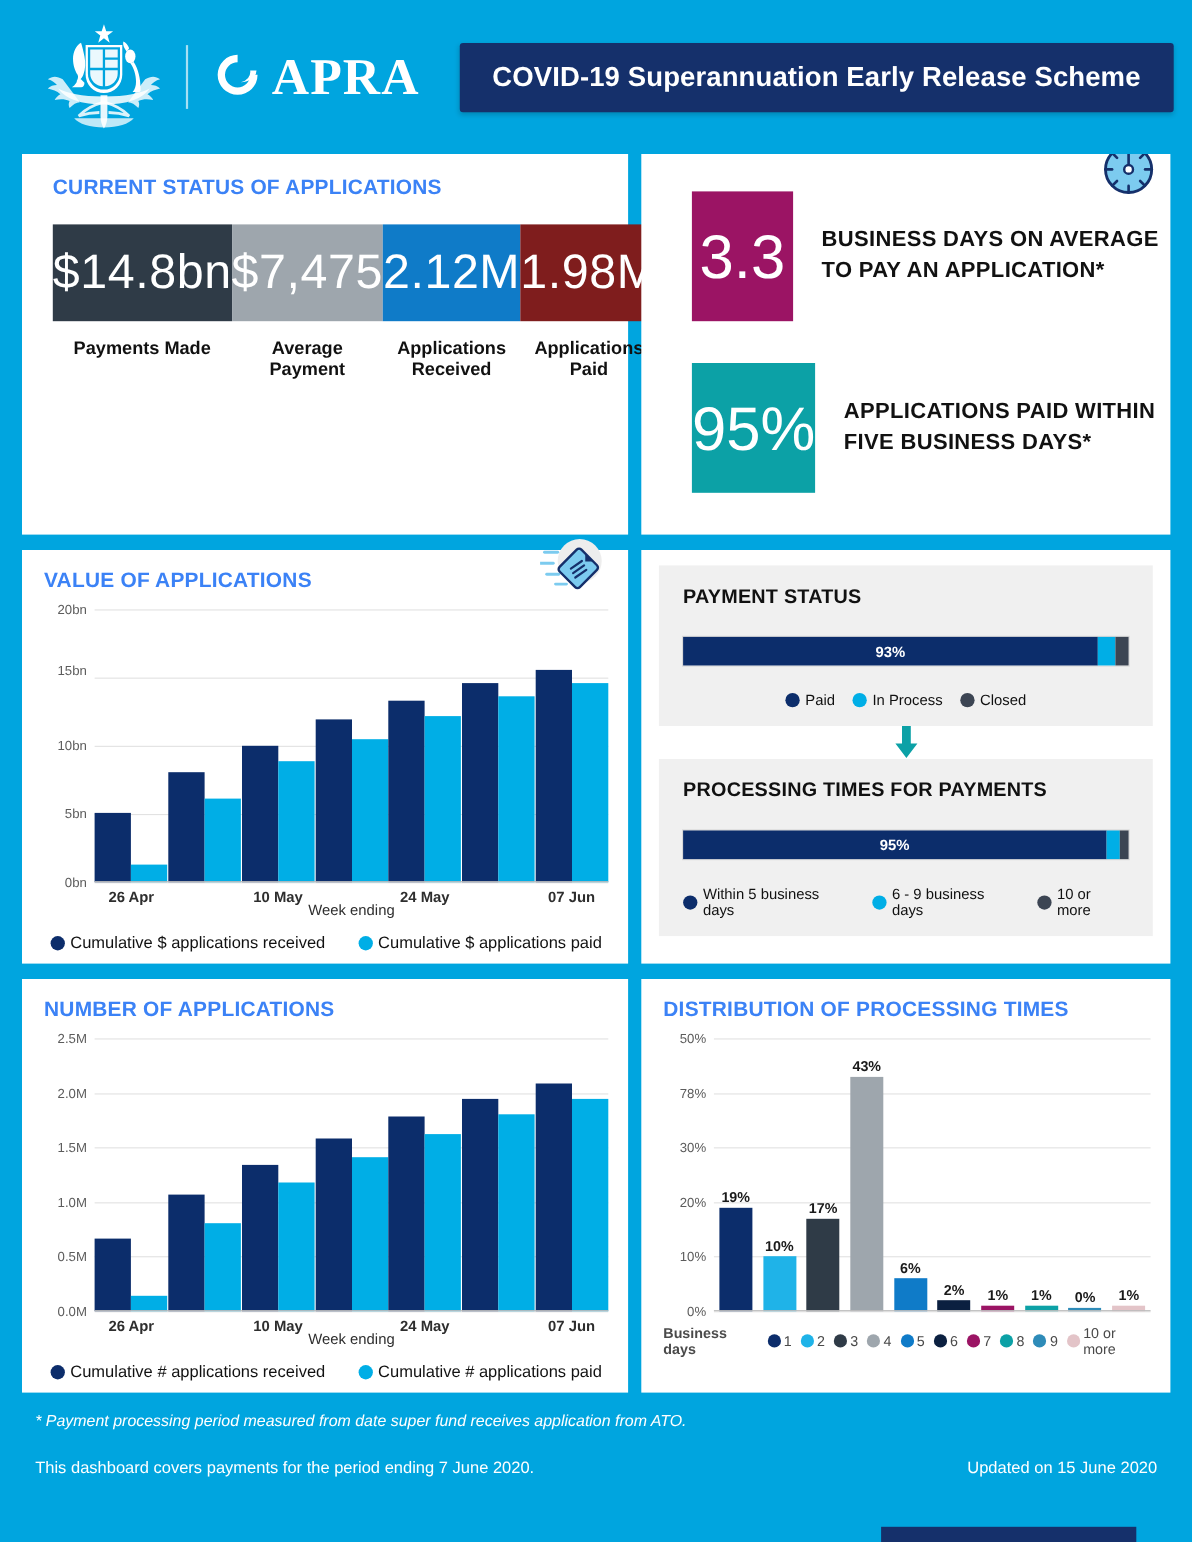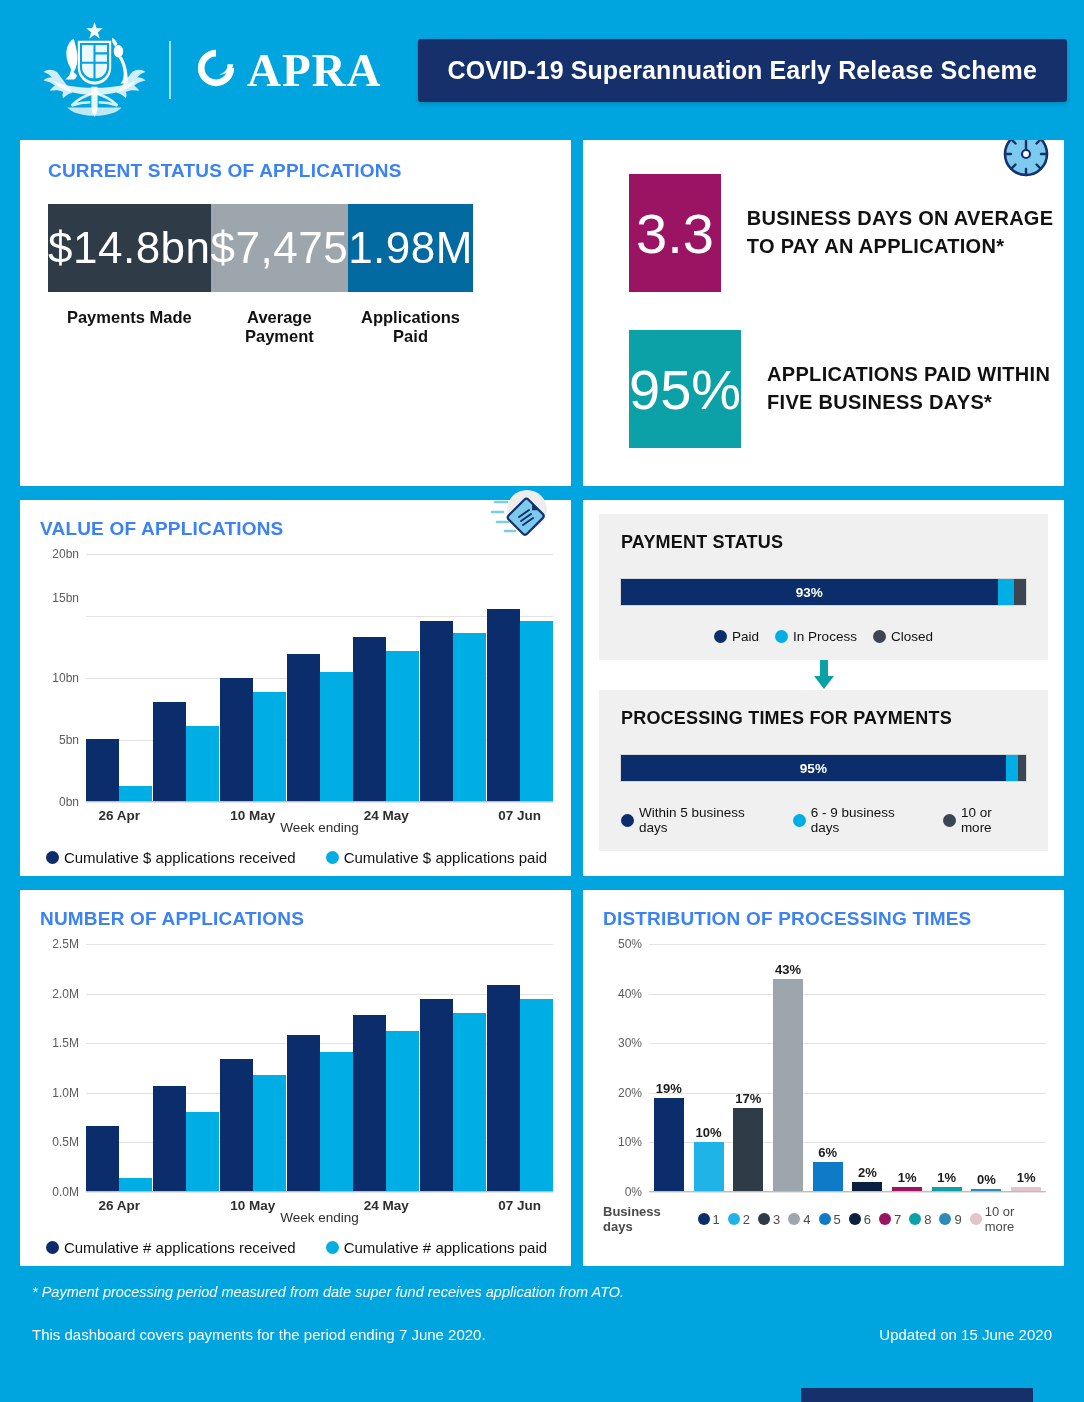--- a/index.html
+++ b/index.html
@@ -152,23 +152,27 @@
       <div class="kpi-cell">
         <div class="kpi-tile" id="t0" style="background: rgb(47, 59, 71);">$14.8bn</div>
         <div class="kpi-label">Payments Made</div>
       </div>
 
       <div class="kpi-cell">
         <div class="kpi-tile" id="t1" style="background: rgb(158, 166, 173);">$7,475</div>
         <div class="kpi-label">Average Payment</div>
       </div>
 
-
       <div class="kpi-cell">
-        <div class="kpi-tile" id="t3" style="background: #0369a1;">1.98M</div>
+        <div class="kpi-tile" id="t2" style="background: rgb(15, 123, 200);">2.12M</div>
+        <div class="kpi-label">Applications Received</div>
+      </div>
+
+      <div class="kpi-cell">
+        <div class="kpi-tile" id="t3" style="background: #7f1d1d;">1.98M</div>
         <div class="kpi-label">Applications Paid</div>
       </div>
 
     </div>
   </div>
 
   <div class="card speed-card">
     <svg class="gauge-icon" viewBox="0 0 56 56">
       <circle cx="28" cy="28" r="21" fill="#7CCBEF" stroke="#15306B" stroke-width="2.6"></circle>
       <g stroke="#15306B" stroke-width="2.4" stroke-linecap="round">
@@ -218,21 +222,21 @@
     <div class="card-title">VALUE OF APPLICATIONS</div>
     <div id="chart-value">
         <div class="plot" style="height:248px;margin-left:46px;">
           <div class="gridline" style="top:248px"></div>
           <div class="ylab" style="top:248px">0bn</div>
           <div class="gridline" style="top:186px"></div>
           <div class="ylab" style="top:186px">5bn</div>
           <div class="gridline" style="top:124px"></div>
           <div class="ylab" style="top:124px">10bn</div>
           <div class="gridline" style="top:62px"></div>
-          <div class="ylab" style="top:44px">15bn</div>
+          <div class="ylab" style="top:56px">15bn</div>
           <div class="gridline" style="top:0px"></div>
           <div class="ylab" style="top:0px">20bn</div>
           <div class="bars">
             <div class="bargroup">
               <div class="bar" style="height:63.24px;background:#0C2D6B"></div>
               <div class="bar" style="height:16.12px;background:#00AEE6"></div>
             </div>
             <div class="bargroup">
               <div class="bar" style="height:100.44px;background:#0C2D6B"></div>
               <div class="bar" style="height:75.64px;background:#00AEE6"></div>
@@ -420,21 +424,21 @@
         <div class="plot" style="height:248px;margin-left:46px;">
           <div class="gridline" style="top:248px"></div>
           <div class="ylab" style="top:248px">0%</div>
           <div class="gridline" style="top:198.4px"></div>
           <div class="ylab" style="top:198.4px">10%</div>
           <div class="gridline" style="top:148.8px"></div>
           <div class="ylab" style="top:148.8px">20%</div>
           <div class="gridline" style="top:99.20000000000002px"></div>
           <div class="ylab" style="top:99.20000000000002px">30%</div>
           <div class="gridline" style="top:49.599999999999994px"></div>
-          <div class="ylab" style="top:49.599999999999994px">40%</div>
+          <div class="ylab" style="top:49.599999999999994px">78%</div>
           <div class="gridline" style="top:0px"></div>
           <div class="ylab" style="top:0px">50%</div>
           <div class="dist-bars">
             <div class="dist-slot">
               <div class="dist-bar" style="height:94.24px;background:#0C2D6B">
                 <span class="dist-val">19%</span>
               </div>
             </div>
             <div class="dist-slot">
               <div class="dist-bar" style="height:49.6px;background:#1FB3E8">

